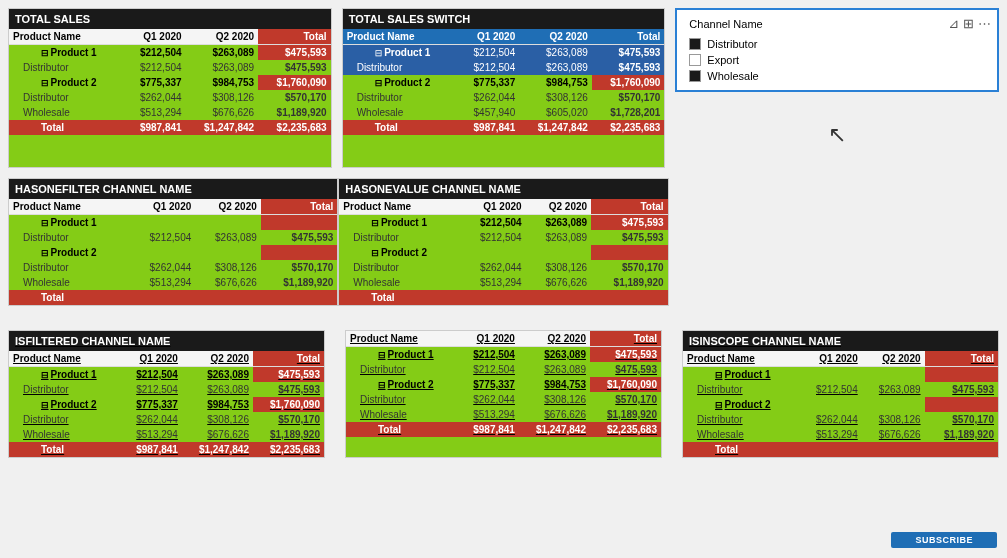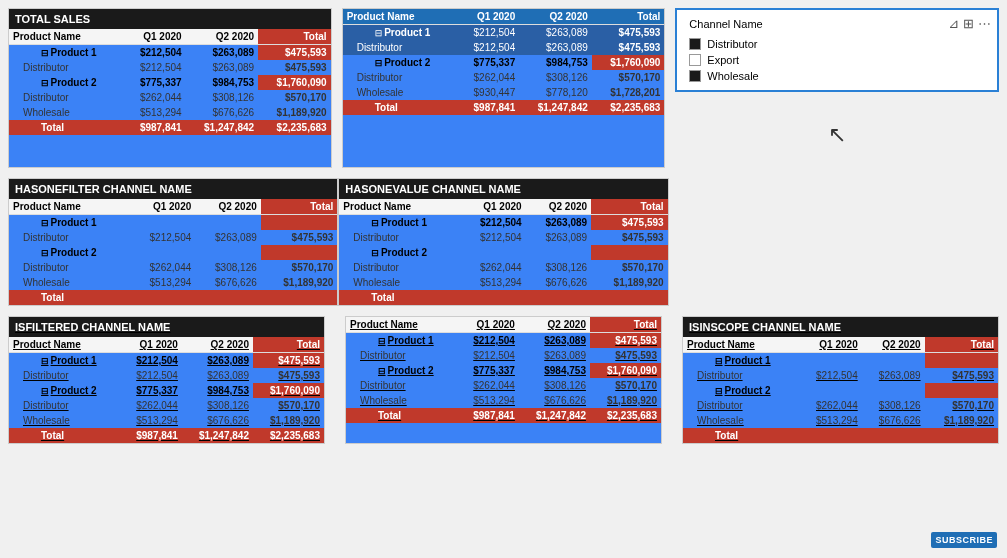--- a/index.html
+++ b/index.html
@@ -6,21 +6,21 @@
     body {
       font-family: Arial, sans-serif;
       font-size: 11px;
       background: #f0f0f0;
       padding: 8px;
       width: 1007px;
       min-height: 558px;
     }
 
     .table-widget {
-      background: #3b82f6;
+      background: #84cc16;
       border: 1px solid #ccc;
     }
 
     .widget-title {
       background: #1a1a1a;
       color: white;
       font-weight: bold;
       font-size: 11px;
       padding: 4px 6px;
       text-transform: uppercase;
@@ -175,21 +175,21 @@
 
     .top-right-area {
       display: flex;
       flex-direction: column;
       gap: 10px;
     }
 
     .middle-row {
       display: grid;
       grid-template-columns: 1fr 1fr 1fr;
-      margin-bottom: 10px;
+      margin-bottom: 24px;
     }
 
     .bottom-row {
       display: grid;
       grid-template-columns: 1fr 1fr 1fr;
       gap: 20px;
       text-decoration: underline;
     }
 
     .expand-icon {
@@ -199,21 +199,21 @@
 
     
     .subscribe-watermark {
       position: fixed;
       bottom: 10px;
       right: 10px;
       background: #1f6eb5;
       color: white;
       font-size: 9px;
       font-weight: bold;
-      padding: 3px 4px;
+      padding: 3px 24px;
       border-radius: 2px;
       letter-spacing: 0.5px;
     }
   </style>
 </head>
 <body>
 
 <div class="top-row">
 
   <div class="table-widget">
@@ -262,20 +262,21 @@
           <td><strong>Total</strong></td>
           <td>$987,841</td>
           <td>$1,247,842</td>
           <td class="total-col">$2,235,683</td>
         </tr>
       </tbody>
     </table>
   </div>
 
   <div class="table-widget">
+    <div class="widget-title">TOTAL SALES SWITCH</div>
     <table class="data-table">
       <thead class="switch-header">
         <tr>
           <th>Product Name</th>
           <th>Q1 2020</th>
           <th>Q2 2020</th>
           <th class="total-col">Total</th>
         </tr>
       </thead>
       <tbody>
@@ -298,22 +299,22 @@
           <td class="total-col">$1,760,090</td>
         </tr>
         <tr class="sub-row">
           <td class="indent">Distributor</td>
           <td>$262,044</td>
           <td>$308,126</td>
           <td class="total-col">$570,170</td>
         </tr>
         <tr class="sub-row">
           <td class="indent">Wholesale</td>
-          <td>$930,447</td>
-          <td>$778,120</td>
+          <td>$457,940</td>
+          <td>$605,020</td>
           <td class="total-col">$1,728,201</td>
         </tr>
         <tr class="total-row">
           <td><strong>Total</strong></td>
           <td>$987,841</td>
           <td>$1,247,842</td>
           <td class="total-col">$2,235,683</td>
         </tr>
       </tbody>
     </table>

